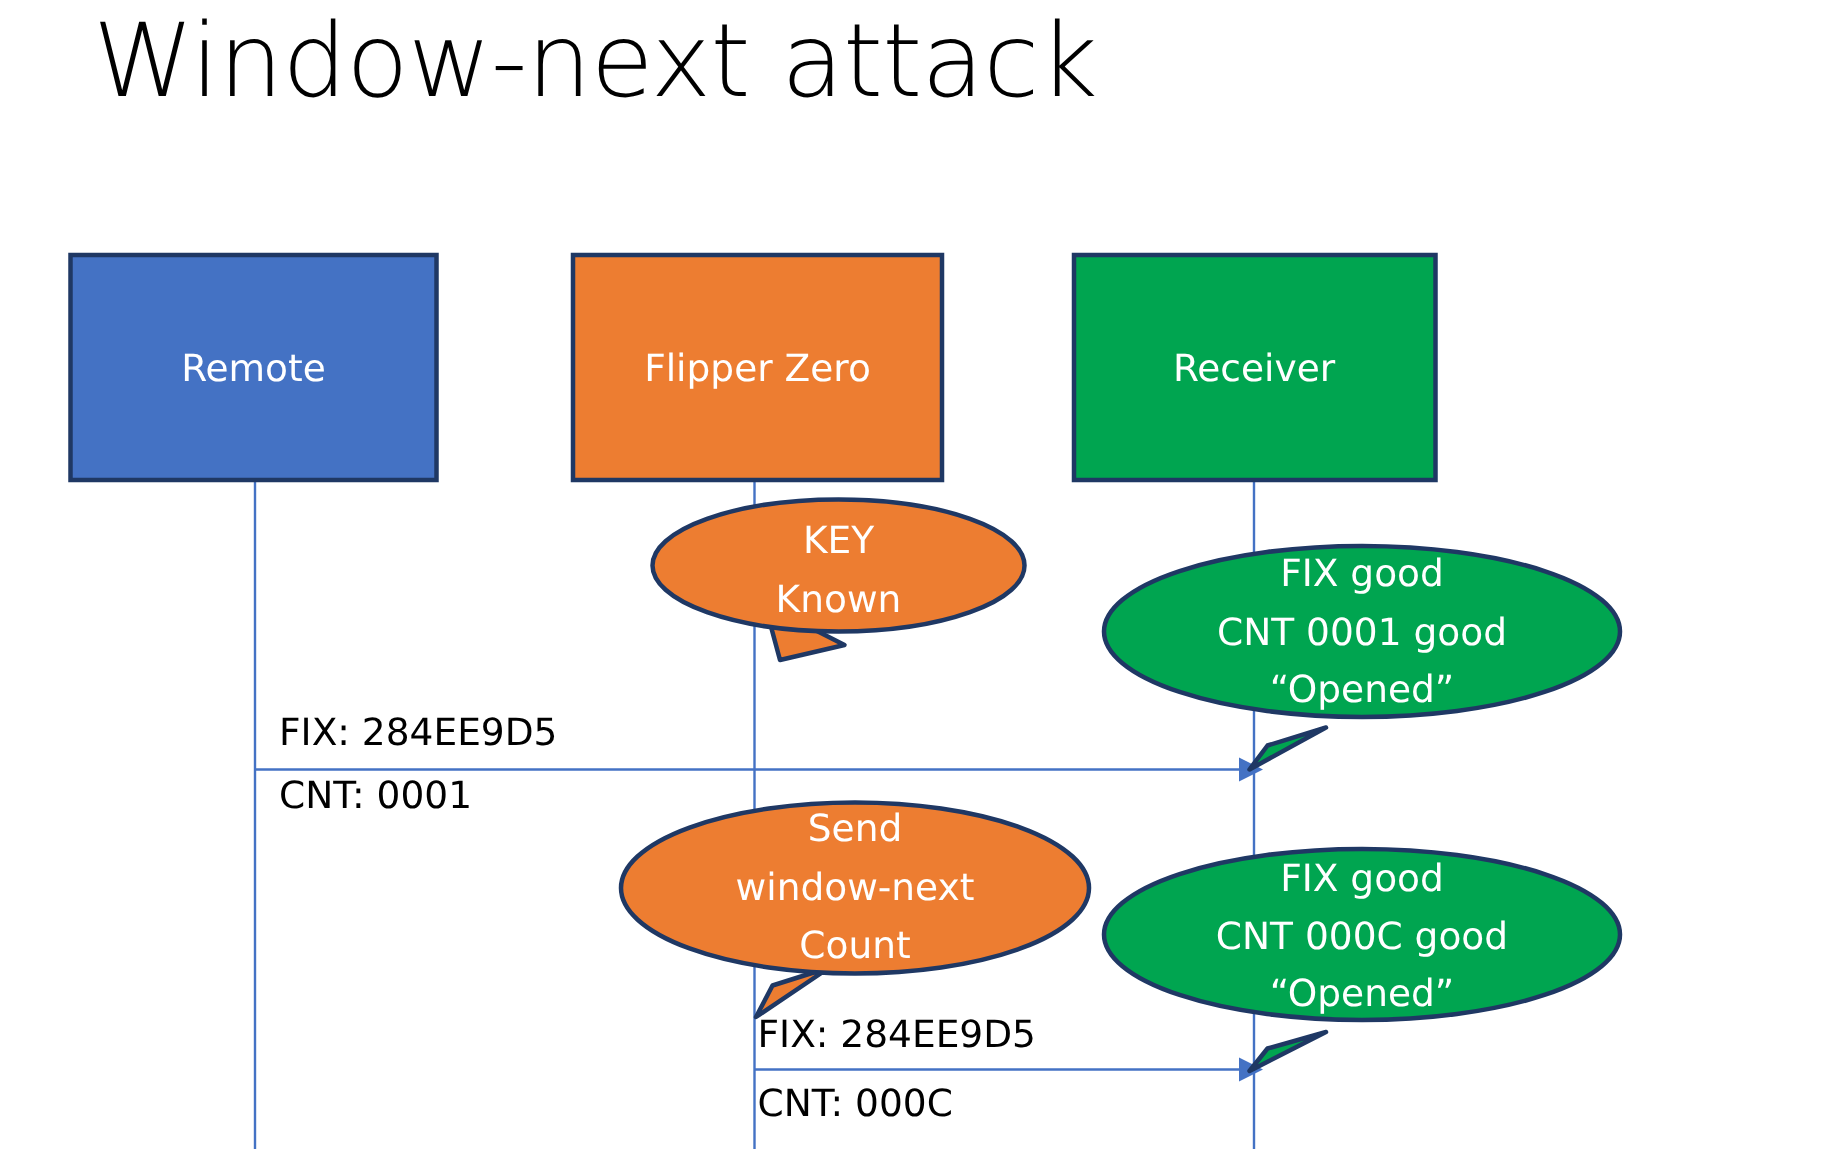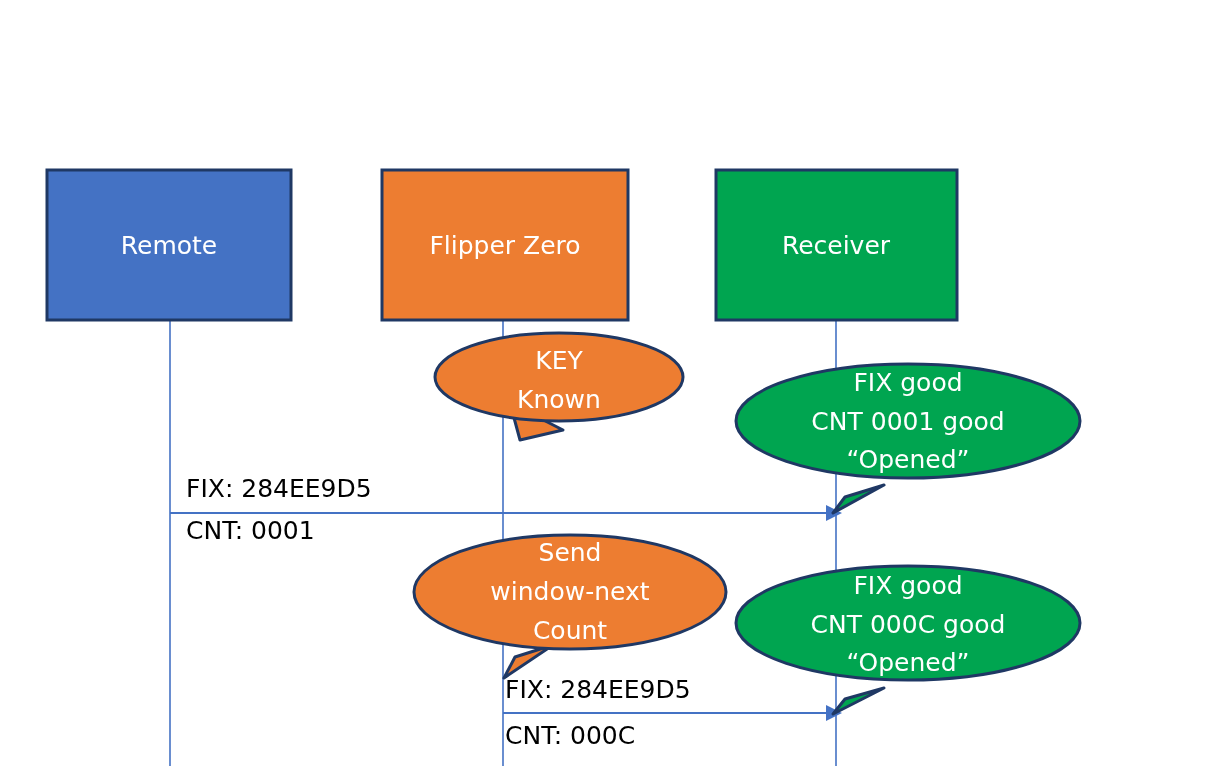--- a/index.html
+++ b/index.html
@@ -59,20 +59,21 @@
     fill: #000000;
     text-anchor: start;
     dominant-baseline: middle;
   }
 </style>
 </head>
 <body>
 
 <div id="slide">
 
+  <div id="slide-title">Window-next attack</div>
 
   <svg class="diagram" viewBox="0 0 1221 766">
 
     <g>
       <line x1="170" y1="320" x2="170" y2="766" stroke="#4472C4" stroke-width="1.6"></line>
       <line x1="503" y1="320" x2="503" y2="766" stroke="#4472C4" stroke-width="1.6"></line>
       <line x1="836" y1="320" x2="836" y2="766" stroke="#4472C4" stroke-width="1.6"></line>
     </g>
 
     <g>

